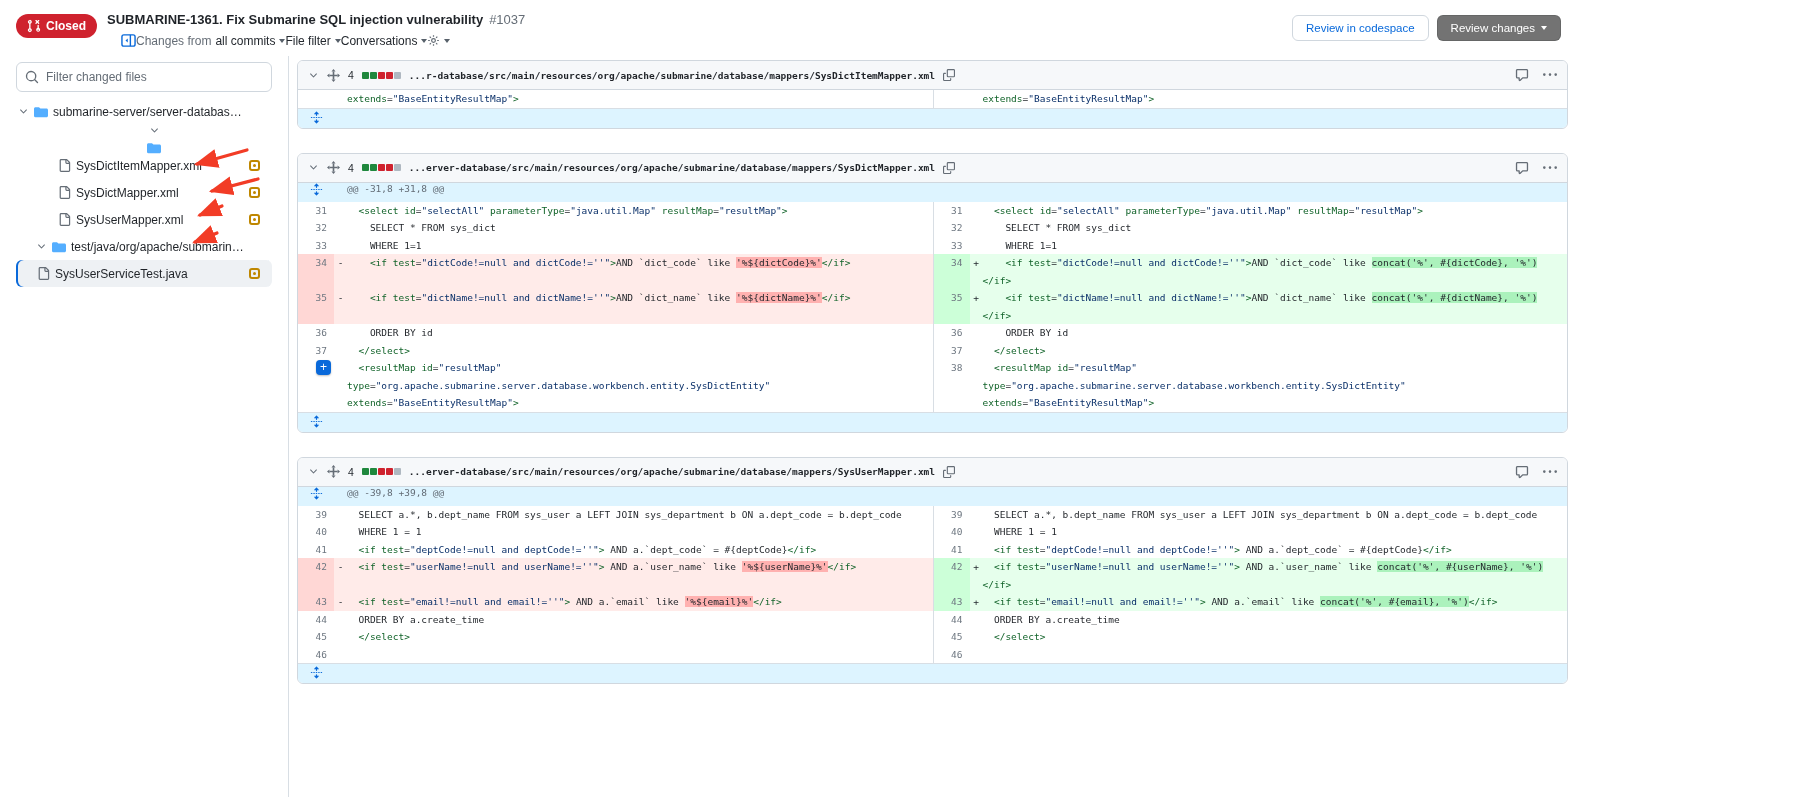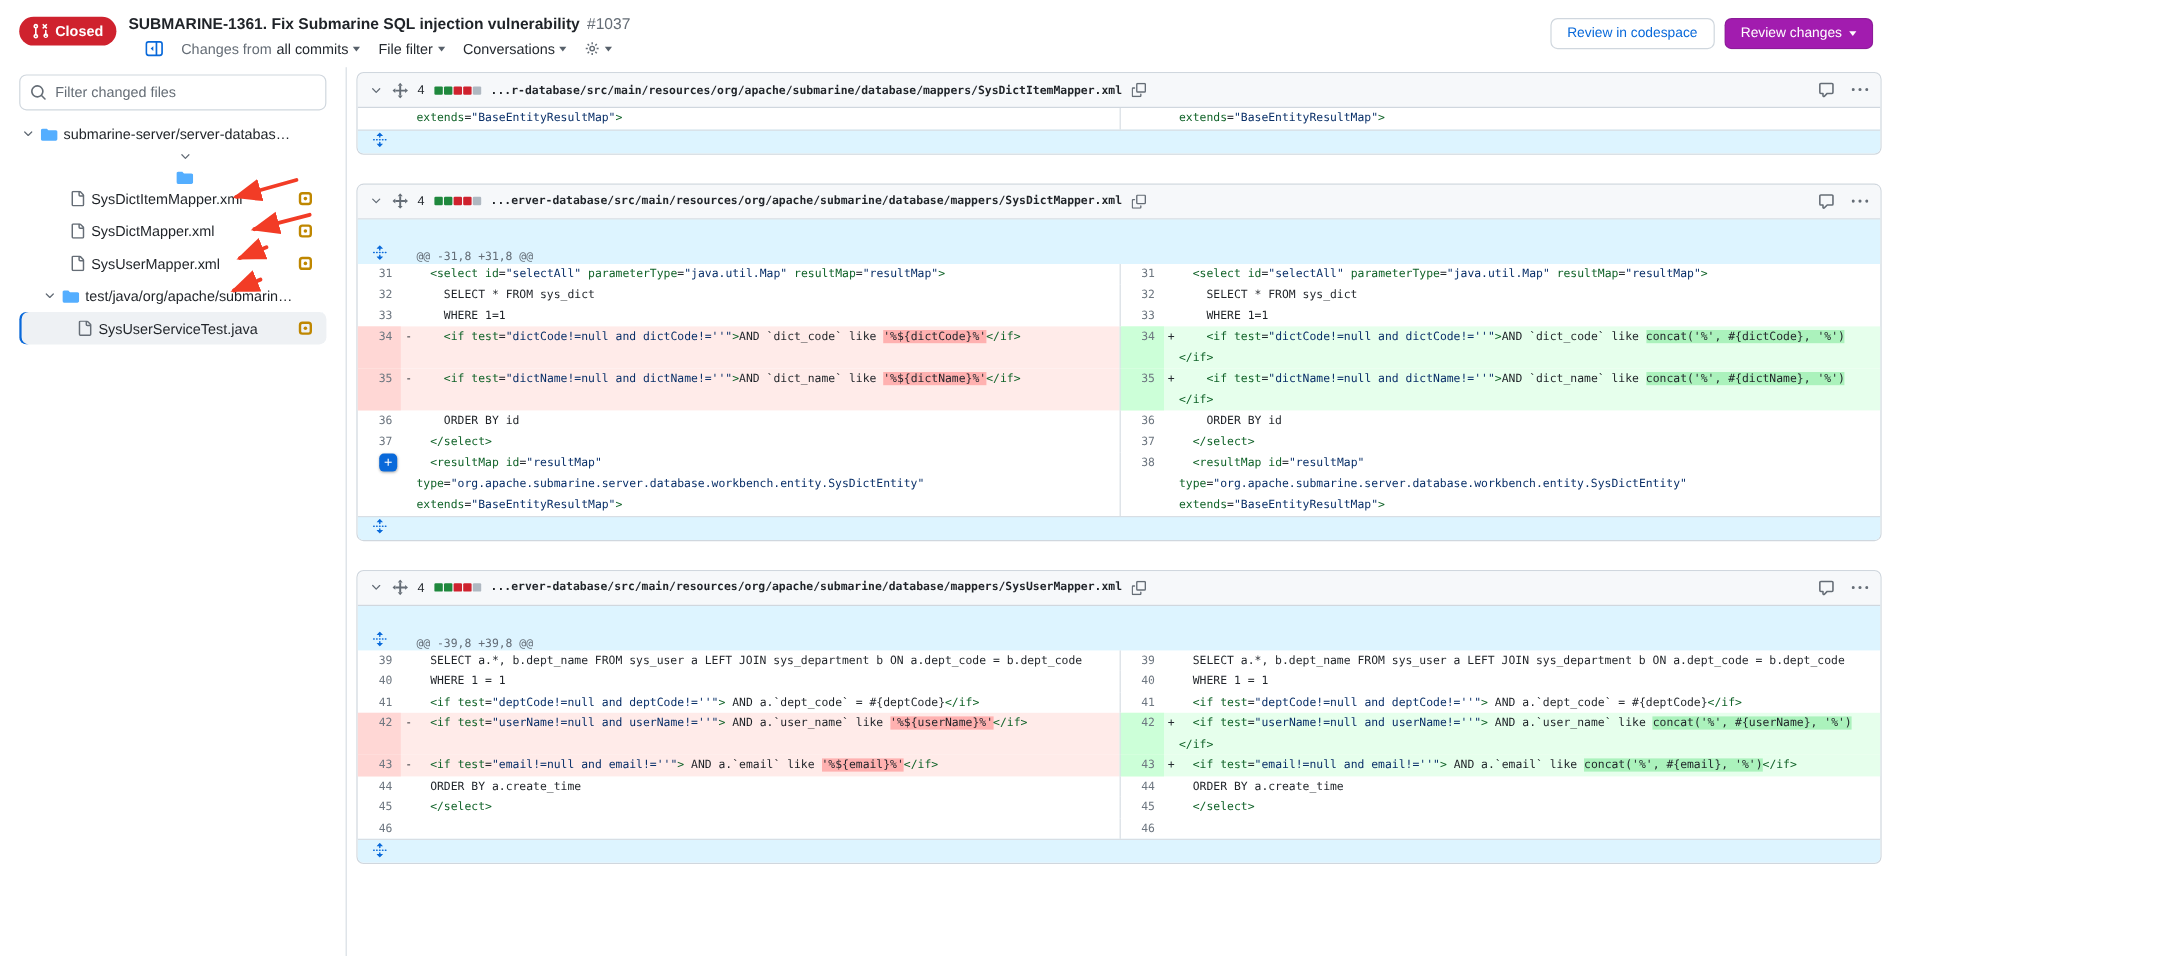--- a/index.html
+++ b/index.html
@@ -8,30 +8,30 @@
 
   
   .top{display:flex;align-items:flex-start;gap:8px;padding:12px 16px 4px;position:relative;height:56px}
   .badge{display:inline-flex;align-items:center;gap:5px;background:#cf222e;color:#fff;
          border-radius:2em;padding:5px 11px;font-size:12px;font-weight:700;margin-top:2px}
   .badge svg{display:block}
   .title-col{display:flex;flex-direction:column;margin-left:2px}
   .title-row{display:flex;align-items:flex-start;gap:6px}
   .title-row h1{font-size:13px;font-weight:700;color:#1f2328}
   .pr-number{font-size:13px;color:#656d76;font-weight:400}
-  .toolbar-row{display:flex;align-items:center;gap:15px;margin-top:6px;padding-left:14px;font-size:12px;color:#24292f}
+  .toolbar-row{display:flex;align-items:center;gap:0;margin-top:6px;padding-left:14px;font-size:12px;color:#24292f}
   .toolbar-row .ico{display:inline-flex}
   .menu{display:inline-flex;align-items:center;cursor:pointer}
   .muted{color:#656d76;margin-right:4px}
   .caret{display:inline-block;width:0;height:0;border-left:3.5px solid transparent;border-right:3.5px solid transparent;
          border-top:4px solid #57606a;margin-left:4px}
   .top-actions{position:absolute;right:250px;top:15px;display:flex;gap:8px}
   .btn{font-family:"Liberation Sans",sans-serif;font-size:11.5px;font-weight:400;border-radius:6px;padding:6px 13px;cursor:pointer}
   .btn-codespace{background:#fff;border:1px solid #d0d7de;color:#0969da}
-  .btn-review{background:#a21caf;border:1px solid rgba(27,31,36,.15);color:#fff;display:inline-flex;align-items:center}
+  .btn-review{background:#737373;border:1px solid rgba(27,31,36,.15);color:#fff;display:inline-flex;align-items:center}
   .btn-review .caret{border-top-color:#fff;margin-left:6px}
 
   
   .bodywrap{display:flex;height:741px}
   .sidebar{width:289px;min-width:289px;border-right:1px solid #d8dee4;padding:6px 16px 0;position:relative}
   .main{flex:1;padding:4px 243px 0 8px}
 
   
   .filter-wrap{position:relative}
   .filter-wrap .ico{position:absolute;left:9px;top:8px}
@@ -57,21 +57,21 @@
   .file-header .ico{display:inline-flex;cursor:pointer}
   .changes-count{font-size:10.5px;color:#24292f}
   .diffstat{display:inline-flex;gap:1px}
   .blk{width:7px;height:7px;border-radius:1px;display:inline-block}
   .blk-added{background:#1f883d}.blk-deleted{background:#cf222e}.blk-neutral{background:#afb8c1}
   .file-path{font-family:"DejaVu Sans Mono",monospace;font-size:9.5px;font-weight:700;color:#1f2328;cursor:pointer}
   .spacer{flex:1}
   .hdr-right{display:inline-flex;gap:14px;align-items:center}
 
   .diff-table{font-family:"DejaVu Sans Mono",monospace;font-size:9.5px}
-  .hunk-row{display:flex;align-items:flex-end;background:#ddf4ff;height:37px}
+  .hunk-row{display:flex;align-items:flex-start;background:#ddf4ff;height:19px}
   .hunk-row .gut{width:36px;display:flex;justify-content:center;cursor:pointer}
   .hunk-text{color:#636c76;padding-left:13px}
   .drow{display:flex;min-height:17.5px}
   .pane{width:50%;display:flex;position:relative}
   .pane.right{border-left:1px solid #d8dee4}
   .ln{width:36px;min-width:36px;text-align:right;padding-right:7px;color:#6e7781;line-height:17.5px;cursor:pointer;user-select:none}
   .sg{width:13px;min-width:13px;text-align:center;color:#24292f;line-height:17.5px}
   .code{flex:1;white-space:pre-wrap;overflow-wrap:break-word;word-break:normal;line-height:17.5px;padding-right:8px}
   .pane.del{background:#ffebe9}.pane.del .ln{background:#ffd7d5}
   .pane.add{background:#e6ffec}.pane.add .ln{background:#ccffd8}
@@ -212,21 +212,21 @@
               <path d="M12.78 5.22a.75.75 0 0 1 0 1.06l-4.25 4.25a.75.75 0 0 1-1.06 0L3.22 6.28a.75.75 0 1 1 1.06-1.06L8 8.94l3.72-3.72a.75.75 0 0 1 1.06 0Z"></path>
             </svg>
           </span>
           <span class="ico">
             <svg width="14" height="14" viewBox="0 0 16 16" fill="#54aeff">
               <path d="M1.75 2.5h3.5c.3 0 .6.12.8.33l.9.92c.2.2.5.33.8.33h6.5c.97 0 1.75.78 1.75 1.75v6.42c0 .97-.78 1.75-1.75 1.75H1.75A1.75 1.75 0 0 1 0 12.25v-8C0 3.28.78 2.5 1.75 2.5Z"></path>
             </svg>
           </span>
           <span class="tree-label">test/java/org/apache/submarine/s...</span>
         </div>
-        <div class="tree-row selected" style="padding-left: 48px;">
+        <div class="tree-row selected" style="padding-left: 21px;">
           <span class="ico">
             <svg width="13" height="13" viewBox="0 0 16 16" fill="#656d76">
               <path d="M2 1.75C2 .784 2.784 0 3.75 0h6.586c.464 0 .909.184 1.237.513l2.914 2.914c.329.328.513.773.513 1.237v9.586A1.75 1.75 0 0 1 13.25 16h-9.5A1.75 1.75 0 0 1 2 14.25Zm1.75-.25a.25.25 0 0 0-.25.25v12.5c0 .138.112.25.25.25h9.5a.25.25 0 0 0 .25-.25V6h-2.75A1.75 1.75 0 0 1 9 4.25V1.5Zm6.75.062V4.25c0 .138.112.25.25.25h2.688l-.011-.013-2.914-2.914Z"></path>
             </svg>
           </span>
           <span class="tree-label">SysUserServiceTest.java</span>
           <span class="mod-badge"></span>
         </div>
       </div>
   </aside>

